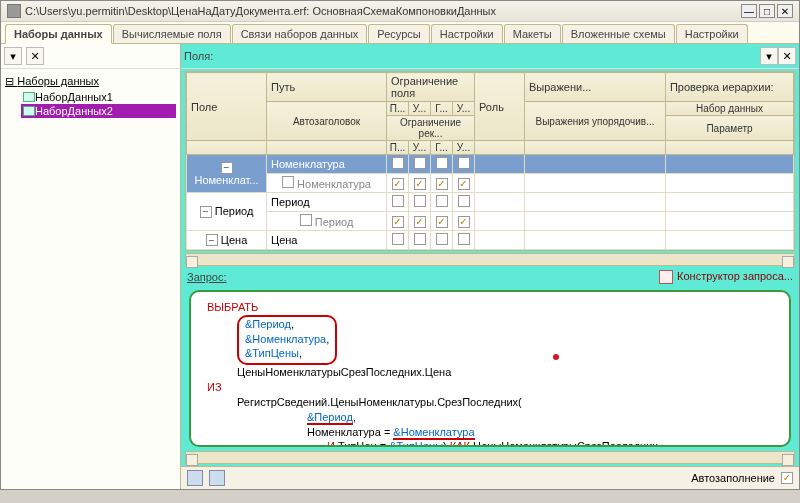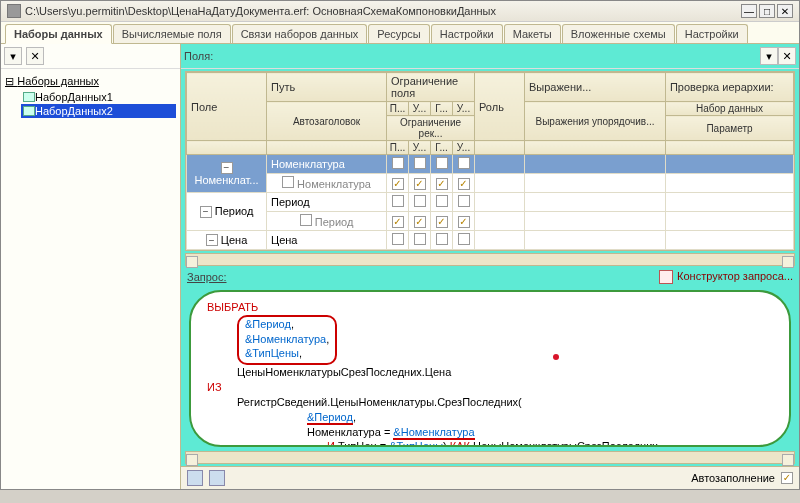--- a/index.html
+++ b/index.html
@@ -13,38 +13,38 @@
   .tabs { display: flex; background: #fdfcef; border-bottom: 1px solid #c0b890; padding: 2px 4px 0; gap: 1px; }
   .tab { padding: 3px 8px; border: 1px solid #c0b890; border-bottom: none; border-radius: 3px 3px 0 0; background: #f5f2e5; color: #444; cursor: pointer; white-space: nowrap; }
   .tab.active { background: #fffef5; border-bottom: 1px solid #fffef5; margin-bottom: -1px; font-weight: bold; }
   .body-row { display: flex; height: 445px; }
   .sidebar { width: 180px; border-right: 1px solid #c0b890; background: #fefef8; }
   .toolbar { display: flex; gap: 4px; padding: 3px; border-bottom: 1px solid #ddd; }
   .tbtn { width: 18px; height: 18px; border: 1px solid #bbb; background: #f8f8f0; display: flex; align-items: center; justify-content: center; font-size: 11px; }
   .tree { padding: 4px; }
   .tree-root { padding: 2px 0; text-decoration: underline; }
   .tree-item { display: flex; align-items: center; padding: 1px 2px; margin-left: 16px; }
-  .tree-item.sel { background: #1d4ed8; color: #fff; }
+  .tree-item.sel { background: #a21caf; color: #fff; }
   .table-icon { width: 12px; height: 10px; border: 1px solid #5a8; background: #cfe; display: inline-block; }
   .main { flex: 1; display: flex; flex-direction: column; background: #5eead4; overflow: hidden; }
   .fields-header { display: flex; align-items: center; padding: 3px; border-bottom: 1px solid #ddd; }
   .fields-label { margin-right: auto; color: #444; }
   .grid { border: 1px solid #c0b890; background: #fff; margin: 2px 4px; }
   .gridhead tr th { background: linear-gradient(#f5f1dc,#ece5c8); border: 1px solid #c0b890; padding: 2px 4px; text-align: left; font-weight: normal; color: #333; }
   .gridhead .sub th { font-size: 10px; padding: 1px 2px; text-align: center; }
   table { border-collapse: collapse; width: 100%; }
   td { border: 1px solid #e0dcc8; padding: 2px 4px; height: 18px; }
   .row-sel td { background: #7a9fcf; color: #fff; }
   .chk { width: 12px; height: 12px; border: 1px solid #999; display: inline-block; background: #fff; }
   .chk.on::after { content: "✓"; color: #b58200; font-size: 10px; line-height: 10px; display: block; text-align: center; }
   .expander { width: 12px; height: 12px; border: 1px solid #999; display: inline-flex; align-items: center; justify-content: center; font-size: 10px; background: #fff; color: #444; }
   .zapros-head { display: flex; align-items: center; padding: 2px 6px; color: #444; }
   .zapros-label { flex: 1; text-decoration: underline; }
   .konstruktor { color: #8b0000; display: flex; align-items: flex-start; gap: 4px; cursor: pointer; }
-  .query-box { border: 2px solid #3c9a3c; border-radius: 32px; margin: 4px 8px; padding: 8px 16px 6px; font-family: "Courier New", monospace; font-size: 12px; line-height: 1.35; position: relative; overflow: hidden; background: #fff; }
+  .query-box { border: 2px solid #3c9a3c; border-radius: 10px; margin: 4px 8px; padding: 8px 16px 6px; font-family: "Courier New", monospace; font-size: 12px; line-height: 1.35; position: relative; overflow: hidden; background: #fff; }
   .kw { color: #cc0000; }
   .param { color: #0066cc; }
   .red-box { border: 2px solid #cc0000; border-radius: 10px; padding: 0 6px 2px; display: inline-block; }
   .ul-red { border-bottom: 2px solid #cc0000; }
   .red-dot { position: absolute; width: 6px; height: 6px; background: #d8152a; border-radius: 50%; top: 62px; right: 230px; }
   .footer { display: flex; align-items: center; gap: 6px; padding: 3px 6px; background: #f5f2e5; border-top: 1px solid #c0b890; }
   .disk-icon { width: 16px; height: 16px; border: 1px solid #88a; background: #cde; }
   .scroll-row { height: 14px; background: #ece5c8; border: 1px solid #c0b890; margin: 0 4px 2px; position: relative; }
   .scroll-row::before, .scroll-row::after { content: ""; position: absolute; top: 2px; width: 10px; height: 10px; background: #f5f1dc; border: 1px solid #aaa; }
   .scroll-row::before { left: 0; }

